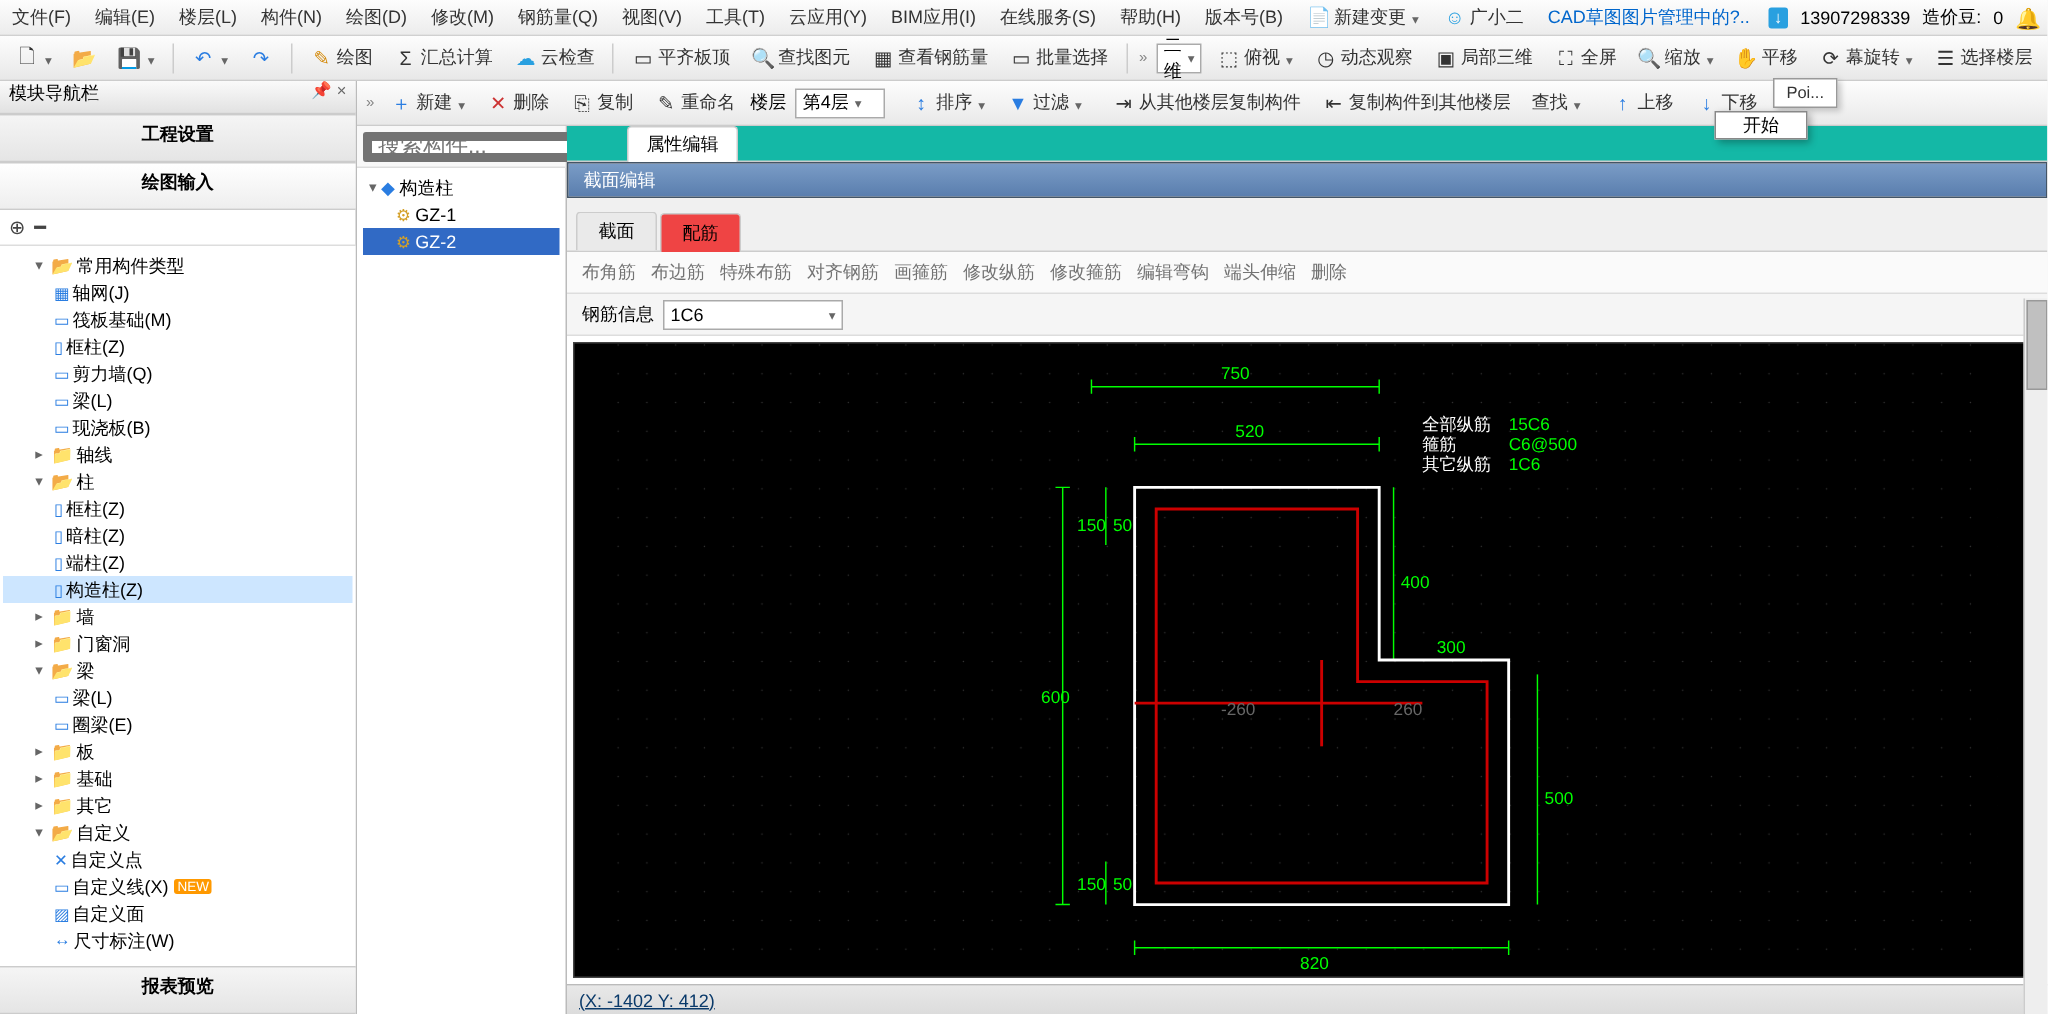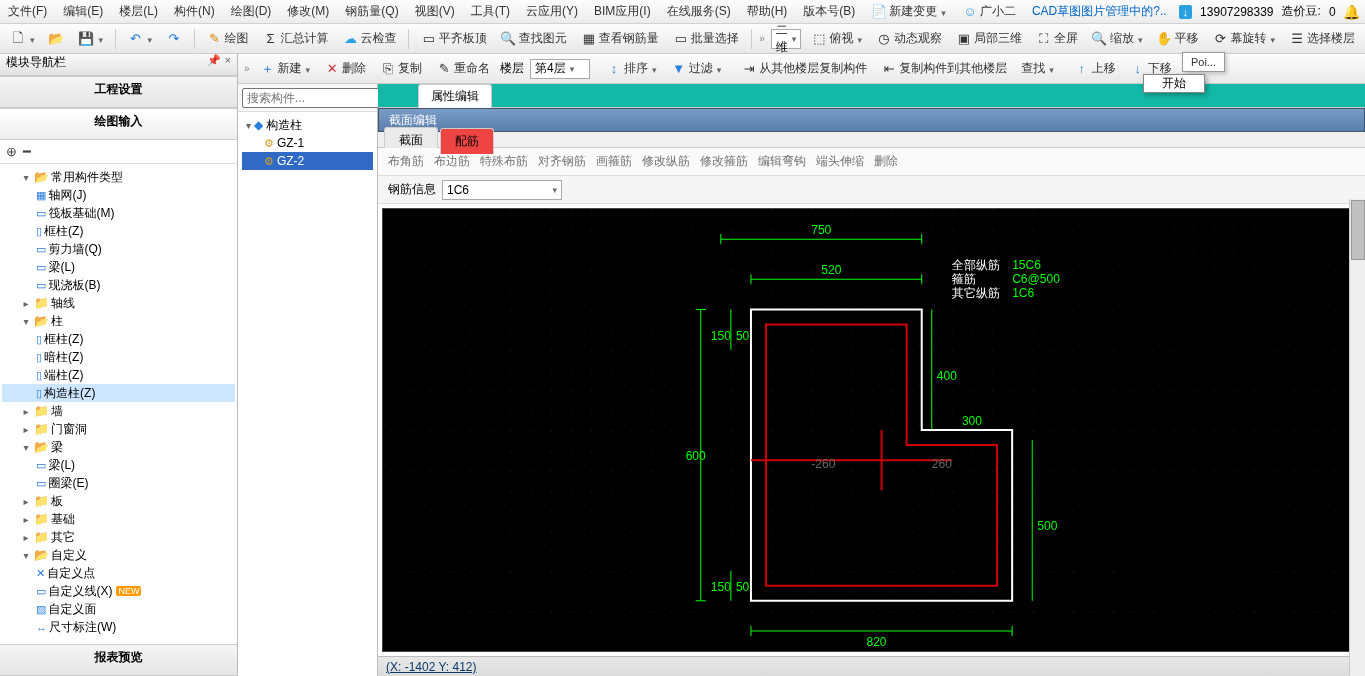--- a/index.html
+++ b/index.html
@@ -43,33 +43,33 @@
 .tree-node .exp { width:12px; text-align:center; color:#666; font-size:10px;}
 .tree-node .fld { color:#e0b040; font-size:12px;}
 .tree-node .iconblue { color:#2a7de1; font-size:11px; }
 .tree-node.sel { background:#cde6ff; }
 .tree-node .new-badge { background:#ff9900; color:#fff; font-size:9px; padding:0 2px; border-radius:2px; margin-left:2px;}
 .indent1{padding-left:18px;} .indent2{padding-left:34px;}
 
 
 .mid-panel { width:140px; border-right:1px solid #bbb; display:flex; flex-direction:column; }
 .search-row{ height:28px; display:flex; align-items:center; padding:2px 4px; gap:4px; border-bottom:1px solid #ddd; background:#f8f8f8;}
-.search-row input{ flex:1; height:20px; border:1px solid #737373; padding:0 4px; font-size:12px; border-radius:2px;}
+.search-row input{ flex:1; height:20px; border:6px solid #737373; padding:0 4px; font-size:15px; border-radius:2px;}
 .search-row .sbtn{ width:22px; height:20px; border:1px solid #ccc; background:#fff; display:flex; align-items:center; justify-content:center; border-radius:2px;}
 .comp-tree{ flex:1; padding:4px; }
 .comp-node{ display:flex; align-items:center; gap:3px; height:18px; padding-left:4px;}
 .comp-node.sel{ background:#316ac5; color:#fff; }
 .gear{ color:#d4a028; font-size:11px;}
 
 
 .right-area{ flex:1; display:flex; flex-direction:column; position:relative; }
 .prop-tab{ height:24px; display:flex; align-items:center; padding-left:40px; border-bottom:1px solid #ccc; background:#14b8a6;}
 .prop-tab .tab{ padding:3px 12px; border:1px solid #ccc; border-bottom:none; background:#fff; border-radius:3px 3px 0 0; margin-right:2px;}
 .section-title{ height:24px; background:linear-gradient(#7a9cc6,#5a7eae); color:#fff; display:flex; align-items:center; padding:0 10px; border:1px solid #456; }
-.sub-tabs{ height:16px; display:flex; align-items:center; background:#f0f0f0; border-bottom:1px solid #ccc; padding-left:6px;}
+.sub-tabs{ height:36px; display:flex; align-items:flex-end; background:#f0f0f0; border-bottom:1px solid #ccc; padding-left:6px;}
 .sub-tabs .stab{ padding:4px 14px; border:1px solid #ccc; border-bottom:none; background:#eaeaea; margin-right:2px; border-radius:3px 3px 0 0;}
 .sub-tabs .stab.active{ background:#ef4444; position:relative; top:1px;}
 .rebar-toolbar{ height:28px; display:flex; align-items:center; gap:10px; padding:0 10px; border-bottom:1px solid #ddd; background:#fafafa;}
 .rebar-toolbar .rtb{ color:#737373; cursor:default; }
 .rebar-info-row{ height:28px; display:flex; align-items:center; gap:6px; padding:0 10px; border-bottom:1px solid #ddd; background:#f5f5f5;}
 .rebar-info-row select, .rebar-info-row .combo{ height:20px; border:1px solid #aaa; padding:0 4px; width:120px; background:#fff;}
 
 .canvas-wrap{ flex:1; background:#000; position:relative; overflow:hidden; margin:4px; border:1px solid #444;}
 .canvas-wrap svg{ width:100%; height:100%; }
 .status-bar{ height:20px; background:linear-gradient(#e8e8e8,#dcdcdc); border-top:1px solid #bbb; display:flex; align-items:center; padding:0 8px; color:#0a3a6a; font-family:Consolas,monospace;text-decoration:underline;}

